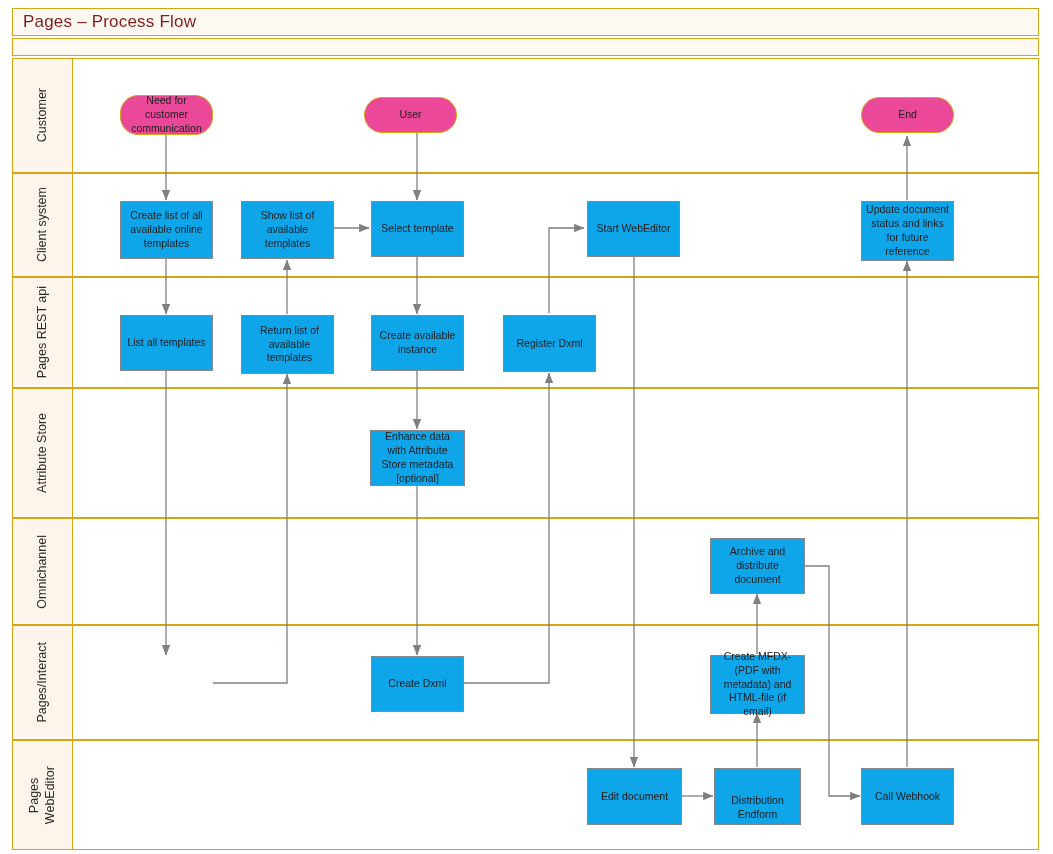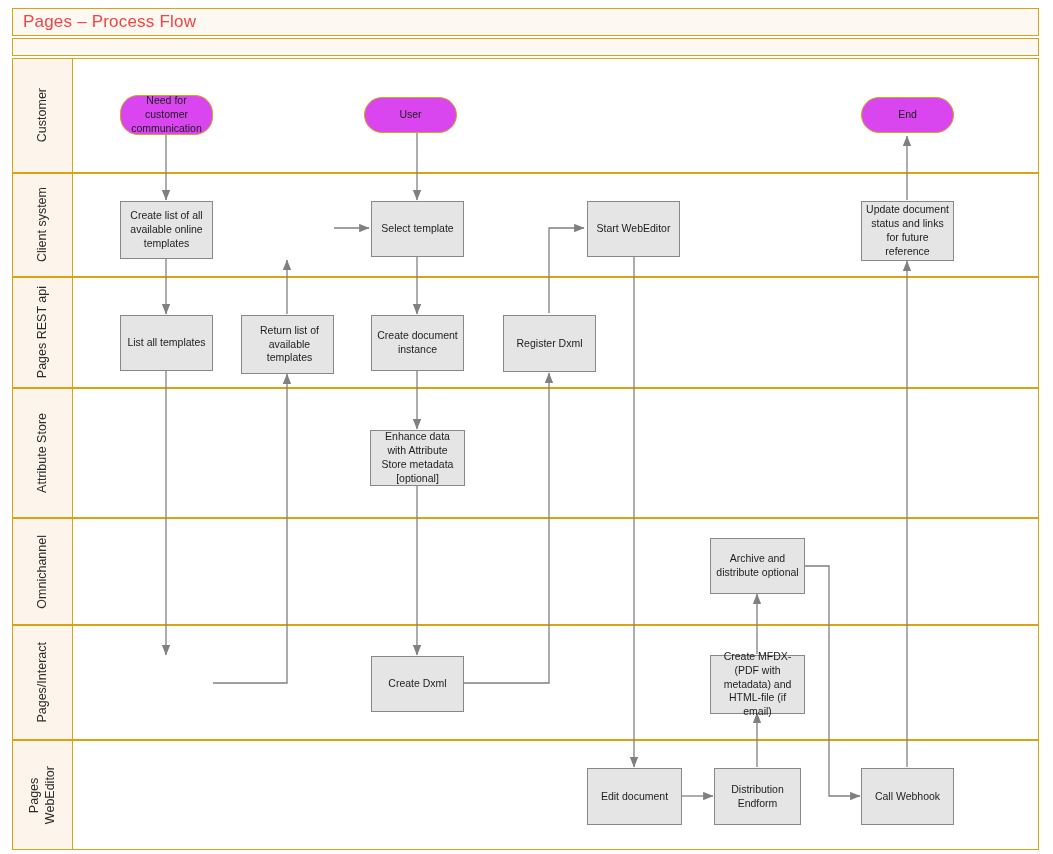--- a/index.html
+++ b/index.html
@@ -29,21 +29,21 @@
     height: 28px;
     background: #fdf8f2;
     border: 1.6px solid #d6a514;
     box-sizing: border-box;
     display: flex;
     align-items: center;
     padding-left: 10px;
   }
   .title-band .title-text {
     font-size: 17px;
-    color: #ef4444;
+    color: #7f1d1d;
     letter-spacing: .2px;
   }
   .sub-band {
     position: absolute;
     left: 12px;
     top: 38px;
     width: 1027px;
     height: 18px;
     background: #fdf8f2;
     border: 1.6px solid #d6a514;
@@ -115,25 +115,25 @@
     display: flex;
     align-items: center;
     justify-content: center;
     text-align: center;
     font-size: 10.5px;
     line-height: 1.32;
     color: #1d1d1d;
     padding: 2px 4px;
   }
   .node.process {
-    background: #e5e5e5;
+    background: #0ea5e9;
     border: 1.5px solid #888888;
   }
   .node.terminator {
-    background: #d946ef;
+    background: #ec4899;
     border: 1.8px solid #d6a514;
     border-radius: 18px;
   }
 </style>
 </head>
 <body>
 
 <div id="page">
 
   <div class="title-band">
@@ -249,61 +249,64 @@
   <div class="node terminator" style="left:364px;top:97px;width:93px;height:36px;">
     <span>User</span>
   </div>
   <div class="node terminator" style="left:861px;top:97px;width:93px;height:36px;">
     <span>End</span>
   </div>
 
   <div class="node process" style="left:120px;top:201px;width:93px;height:58px;">
     <span>Create list of all available online templates</span>
   </div>
+  <div class="node process" style="left:241px;top:201px;width:93px;height:58px;">
+    <span>Show list of available templates</span>
+  </div>
   <div class="node process" style="left:371px;top:201px;width:93px;height:56px;">
     <span>Select template</span>
   </div>
   <div class="node process" style="left:587px;top:201px;width:93px;height:56px;">
     <span>Start WebEditor</span>
   </div>
   <div class="node process" style="left:861px;top:201px;width:93px;height:60px;">
     <span>Update document status and links for future reference</span>
   </div>
 
   <div class="node process" style="left:120px;top:315px;width:93px;height:56px;">
     <span>List all templates</span>
   </div>
   <div class="node process" style="left:241px;top:315px;width:93px;height:59px;padding-left:8px;">
     <span>Return list of available templates</span>
   </div>
   <div class="node process" style="left:371px;top:315px;width:93px;height:56px;">
-    <span>Create document instance</span>
+    <span>Create available instance</span>
   </div>
   <div class="node process" style="left:503px;top:315px;width:93px;height:57px;">
     <span>Register Dxml</span>
   </div>
 
   <div class="node process" style="left:370px;top:430px;width:95px;height:56px;">
     <span>Enhance data with Attribute Store metadata [optional]</span>
   </div>
 
   <div class="node process" style="left:710px;top:538px;width:95px;height:56px;">
-    <span>Archive and distribute optional</span>
+    <span>Archive and distribute document</span>
   </div>
 
   <div class="node process" style="left:710px;top:655px;width:95px;height:59px;">
     <span>Create MFDX- (PDF with metadata)  and HTML-file (if email)</span>
   </div>
   <div class="node process" style="left:371px;top:656px;width:93px;height:56px;">
     <span>Create Dxml</span>
   </div>
 
   <div class="node process" style="left:587px;top:768px;width:95px;height:57px;">
     <span>Edit document</span>
   </div>
-  <div class="node process" style="left:714px;top:768px;width:87px;height:57px;">
+  <div class="node process" style="left:714px;top:768px;width:87px;height:57px;align-items:flex-end;">
     <span>Distribution Endform</span>
   </div>
   <div class="node process" style="left:861px;top:768px;width:93px;height:57px;">
     <span>Call Webhook</span>
   </div>
 
 </div>
 
 </body></html>

